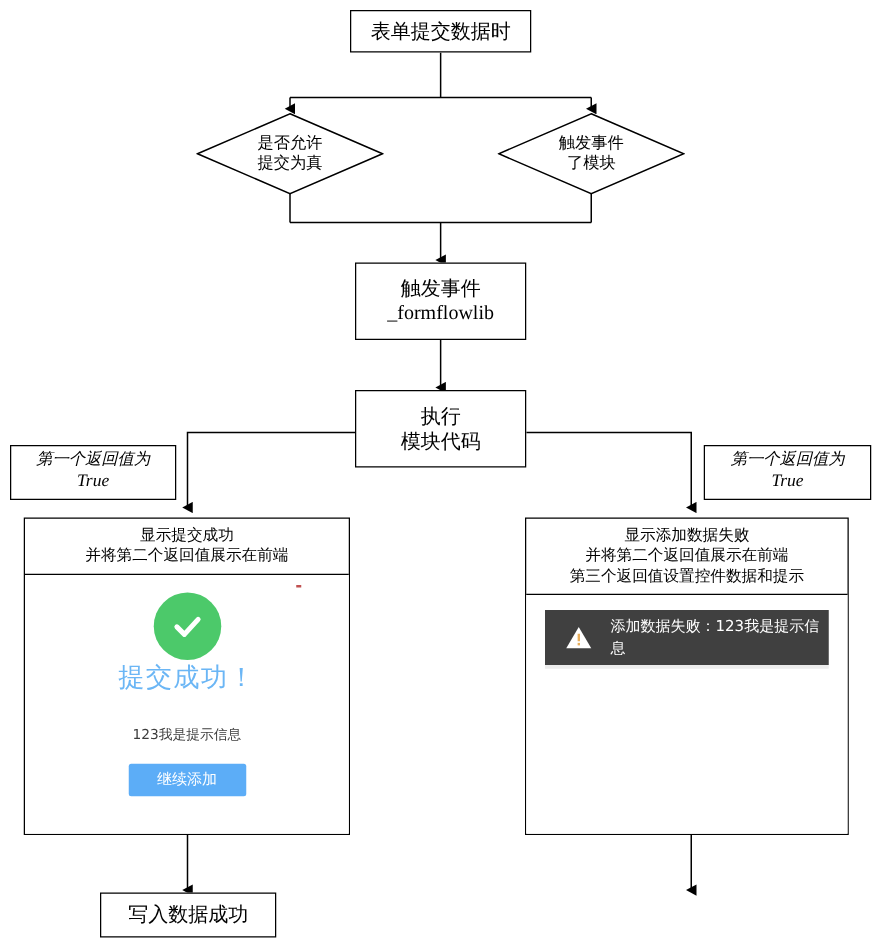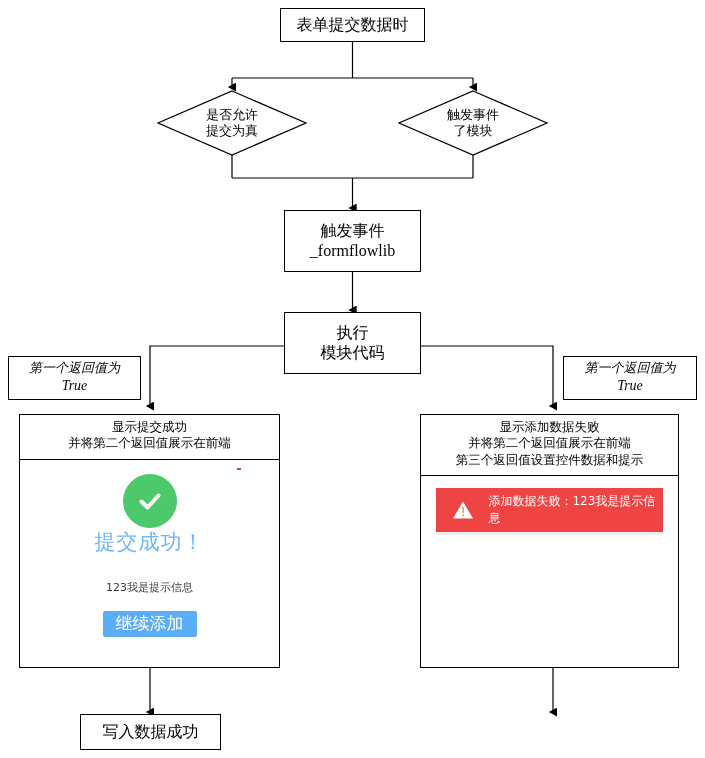--- a/index.html
+++ b/index.html
@@ -100,21 +100,20 @@
     flex-direction: column;
   }
   .panel-header {
     box-sizing: border-box;
     border-bottom: 1px solid #000000;
     text-align: center;
     font-size: 12.5px;
     line-height: 1.3;
     padding: 5px 4px 6px 4px;
     white-space: pre-line;
-    font-family: Liberation Mono, monospace;
   }
   .panel-body {
     flex: 1;
     position: relative;
     background: #ffffff;
     overflow: hidden;
   }
 
   
   .success-inner {
@@ -146,21 +145,21 @@
     font-size: 11px;
     color: #3c3c3c;
   }
   .success-btn {
     margin-top: 16px;
     width: 94px;
     height: 26px;
     border: none;
     border-radius: 2px;
     color: #ffffff;
-    font-size: 17px;
+    font-size: 12px;
     display: flex;
     align-items: center;
     justify-content: center;
     font-family: inherit;
     cursor: pointer;
   }
   .stray-dot {
     position: absolute;
     right: 38px;
     top: 8px;
@@ -293,21 +292,21 @@
       </div>
     </div>
   </div>
 
   <div class="panel" style="left:420px; top:414px; width:259px; height:254px;">
     <div class="panel-header">显示添加数据失败
 并将第二个返回值展示在前端
 第三个返回值设置控件数据和提示</div>
     <div class="panel-body">
       <div class="error-inner">
-        <div class="alert-bar" style="background:#ef4444;">
+        <div class="alert-bar" style="background:#404040;">
           <svg class="warn-ico" viewBox="0 0 22 20" xmlns="http://www.w3.org/2000/svg">
             <path d="M11 1.5 L21 18.5 L1 18.5 Z" fill="#ffffff"></path>
             <rect x="10.1" y="7" width="1.9" height="6" fill="#e8ae5c"></rect>
             <rect x="10.1" y="14.3" width="1.9" height="2" fill="#e8ae5c"></rect>
           </svg>
           <span>添加数据失败：123我是提示信息</span>
         </div>
         <div class="alert-shadow"></div>
       </div>
     </div>

